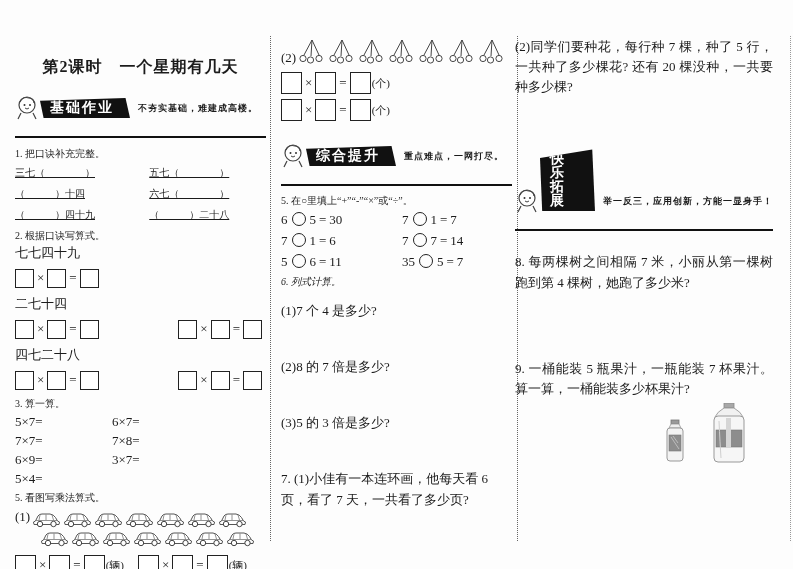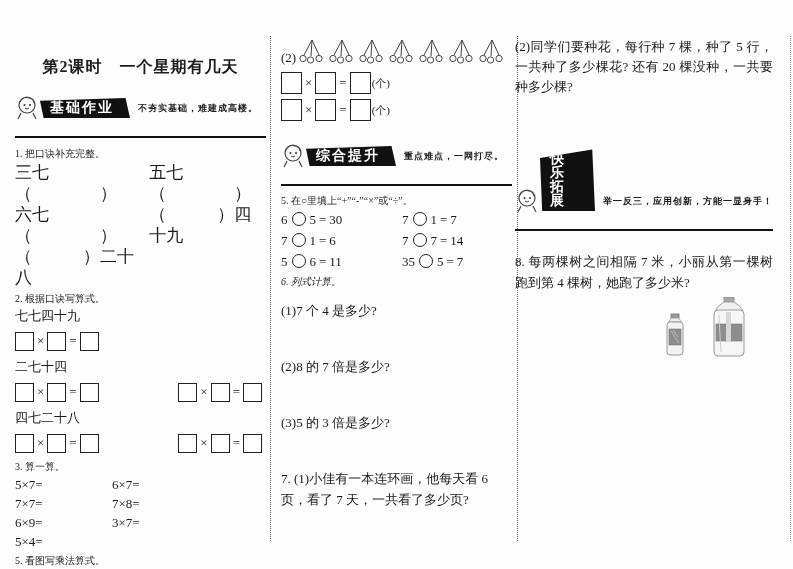--- a/index.html
+++ b/index.html
@@ -15,21 +15,21 @@
   .title { font-size:16px; font-weight:bold; text-align:center; margin-top:57px; letter-spacing:1px; }
 
   .banner { display:flex; align-items:flex-end; border-bottom:2px solid #111; padding-bottom:18px; }
   .banner .mascot { flex:0 0 auto; margin:0 1px -3px 0; }
   .flag { background:#111; color:#fff; font-weight:bold; font-size:14px; letter-spacing:2px;
           padding:3px 16px 3px 10px; line-height:1; clip-path:polygon(0 14%, 95% 0, 100% 100%, 4% 100%); }
   .slogan { font-size:9px; font-weight:bold; margin-left:8px; padding-bottom:3px; letter-spacing:1px; white-space:nowrap; }
 
   .q { font-size:13px; line-height:1.55; }
   .qlabel { font-size:10px; }
-  .grid2 { display:grid; grid-template-columns:1.15fr 1fr; font-size:17px; line-height:21px; }
+  .grid2 { display:grid; grid-template-columns:1.15fr 1fr; font-size:10px; line-height:21px;text-decoration:underline; }
   .calcgrid { display:grid; grid-template-columns:97px auto; font-size:13px; line-height:19px; }
 
   .eqrow { display:flex; align-items:center; margin:4px 0 5px 0; min-height:22px; }
   .eqrow.pair { justify-content:space-between; padding-right:4px; }
   .beq { display:inline-flex; align-items:center; white-space:nowrap; }
   .box { display:inline-block; width:19px; height:19px; border:1.5px solid #222; background:#fff; }
   .box.big { width:21px; height:22px; }
   .op { font-size:13px; margin:0 3px; }
   .unit { font-size:11px; margin-left:1px; }
 
@@ -68,20 +68,21 @@
       </svg>
       <span class="flag">基础作业</span>
       <span class="slogan">不夯实基础，难建成高楼。</span>
     </div>
 
     <div class="q">
       <div class="qlabel" style="margin-top:8px;">1. 把口诀补充完整。</div>
       <div class="grid2">
         <span>三七（　　　　）</span>
         <span>五七（　　　　）</span>
+        <span>（　　　）十四</span>
         <span>六七（　　　　）</span>
         <span>（　　　）四十九</span>
         <span>（　　　）二十八</span>
       </div>
     </div>
 
     <div class="q">
       <div class="qlabel" style="margin-top:3px;">2. 根据口诀写算式。</div>
       <div>七七四十九</div>
       <div class="eqrow">
@@ -413,20 +414,21 @@
           <circle cx="15" cy="11" r="1" fill="#333"></circle>
         <path d="M10 14 Q12 16 14 14" stroke="#444" fill="none" stroke-width="1"></path>
         <path d="M6 19 L3 25 M18 19 L21 25" stroke="#444" fill="none" stroke-width="1.2"></path>
       </svg>
       <span class="flag">快乐拓展</span>
       <span class="slogan">举一反三，应用创新，方能一显身手！</span>
     </div>
 
     <div class="q" style="margin-top:21px; text-align:justify;">8. 每两棵树之间相隔 7 米，小丽从第一棵树跑到第 4 棵树，她跑了多少米?</div>
 
+    <div class="q" style="margin-top:66px; text-align:justify;">9. 一桶能装 5 瓶果汁，一瓶能装 7 杯果汁。算一算，一桶能装多少杯果汁?</div>
 
     <div class="bottles">
       <svg width="28" height="44" viewBox="0 0 28 44">
         <rect x="10" y="1" width="8" height="4" fill="#9a9a9a" stroke="#777" stroke-width="0.8"></rect>
         <path d="M10 5 L8 9 L20 9 L18 5 Z" fill="#eee" stroke="#999" stroke-width="0.8"></path>
         <rect x="6" y="9" width="16" height="33" rx="3" fill="#f3f3f3" stroke="#999" stroke-width="1"></rect>
         <rect x="8" y="16" width="12" height="16" fill="#8d8d8d" stroke="#777" stroke-width="0.6"></rect>
         <path d="M10 18 L18 30 M12 17 L17 24" stroke="#bdbdbd" stroke-width="1" fill="none"></path>
       </svg>
       <svg width="44" height="60" viewBox="0 0 44 60">

